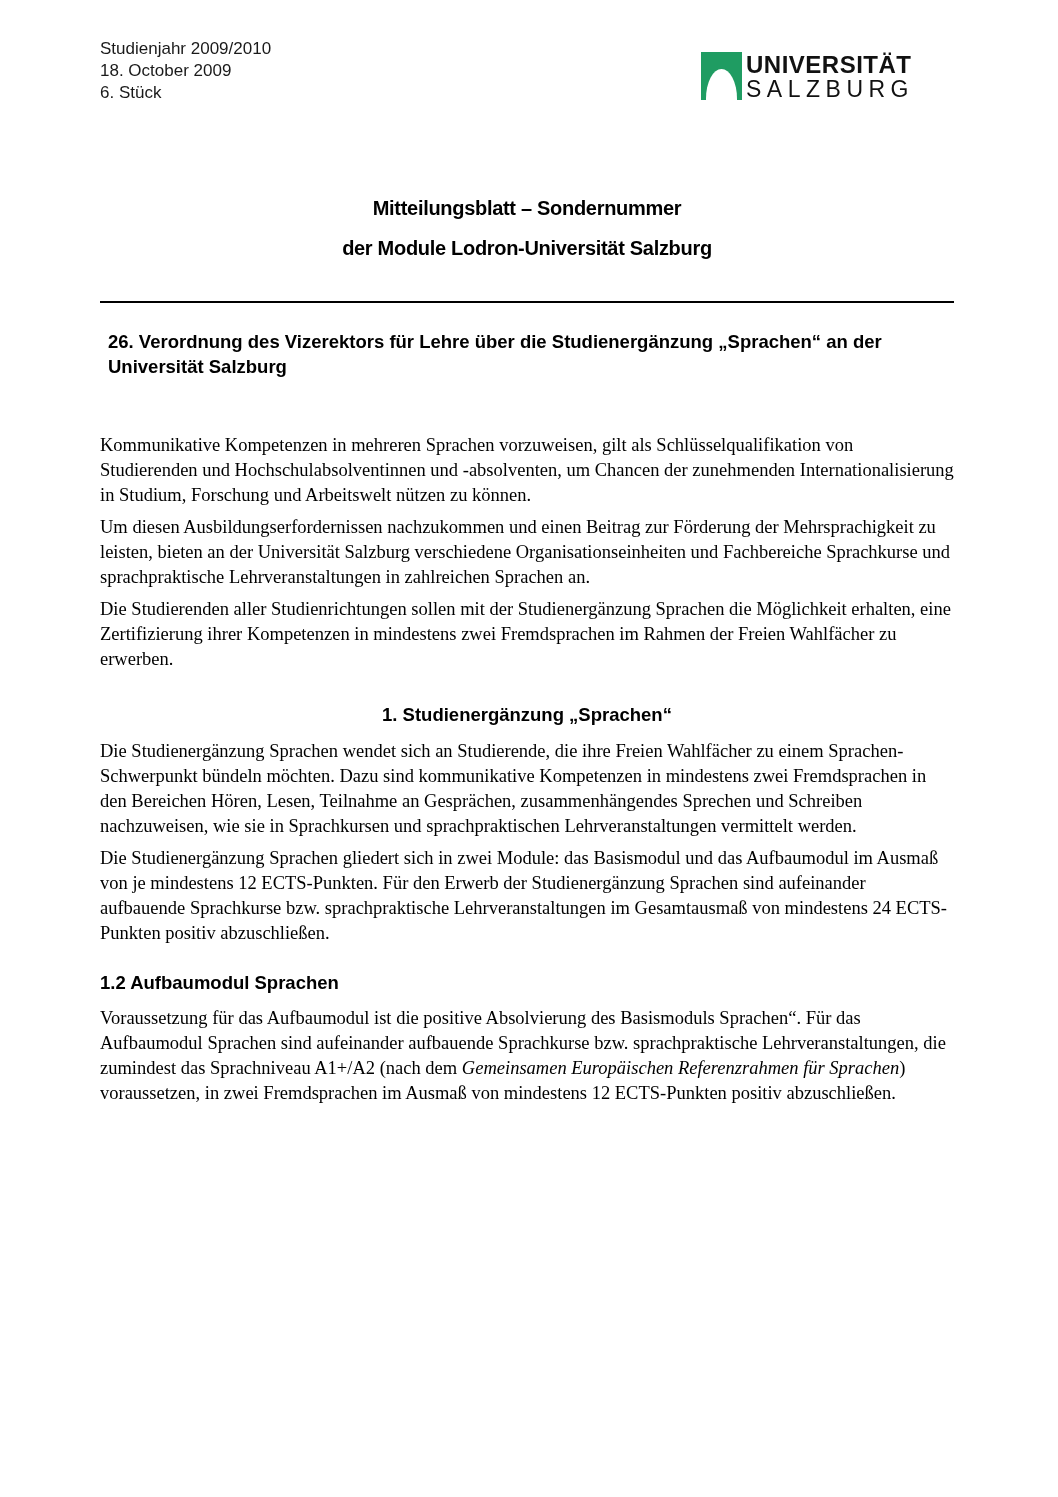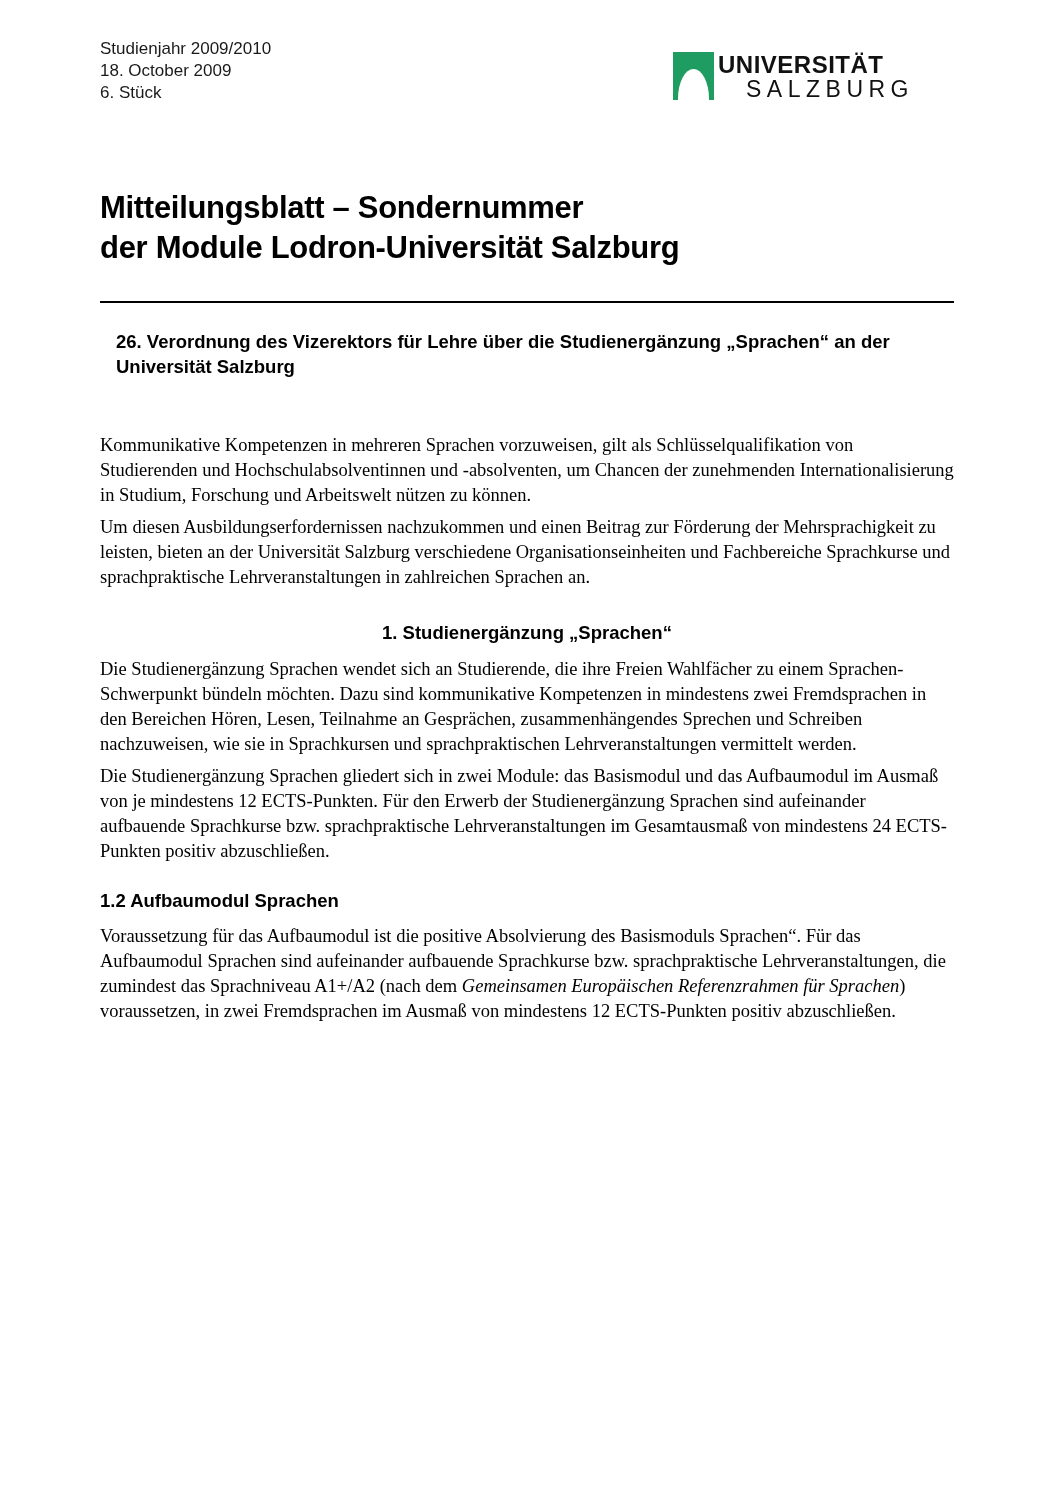--- a/index.html
+++ b/index.html
@@ -56,42 +56,42 @@
     line-height: 25px;
     letter-spacing: 0.5px;
     color: #111111;
   }
   .logo-line2 {
     font-weight: normal;
     font-size: 23px;
     line-height: 25px;
     letter-spacing: 5.5px;
     color: #111111;
-    margin-left: 28px;
   }
 
   
   .doc-title {
     margin-top: 84px;
-    font-size: 31px;
+    font-size: 20px;
     font-weight: bold;
     line-height: 40px;
     letter-spacing: -0.3px;
+    text-align: center;
   }
 
   .rule {
     border: none;
     border-top: 2px solid #000000;
     margin: 33px 0 0 0;
     width: 100%;
   }
 
   
   .ordinance-heading {
-    margin: 26px 0 0 16px;
+    margin: 26px 0 0 8px;
     font-size: 18.5px;
     font-weight: bold;
     line-height: 25px;
   }
   .body-copy p {
     font-size: 18.5px;
     line-height: 25px;
     margin: 0 0 7px 0;
     font-family: Liberation Serif, serif;
   }
@@ -141,20 +141,21 @@
   <hr class="rule">
 
   <div class="ordinance-heading">26. Verordnung des Vizerektors für Lehre über die Studienergänzung „Sprachen“ an der Universität Salzburg</div>
 
   <div class="body-copy">
 
     <p class="first-paragraph">Kommunikative Kompetenzen in mehreren Sprachen vorzuweisen, gilt als Schlüsselqualifikation von Studierenden und Hochschulabsolventinnen und -absolventen, um Chancen der zunehmenden Internationalisierung in Studium, Forschung und Arbeitswelt nützen zu können.</p>
 
     <p>Um diesen Ausbildungserfordernissen nachzukommen und einen Beitrag zur Förderung der Mehrsprachigkeit zu leisten, bieten an der Universität Salzburg verschiedene Organisationseinheiten und Fachbereiche Sprachkurse und sprachpraktische Lehrveranstaltungen in zahlreichen Sprachen an.</p>
 
+    <p>Die Studierenden aller Studienrichtungen sollen mit der Studienergänzung Sprachen die Möglichkeit erhalten, eine Zertifizierung ihrer Kompetenzen in mindestens zwei Fremdsprachen im Rahmen der Freien Wahlfächer zu erwerben.</p>
 
     <h2 class="section-heading">1. Studienergänzung „Sprachen“</h2>
 
     <p>Die Studienergänzung Sprachen wendet sich an Studierende, die ihre Freien Wahlfächer zu einem Sprachen-Schwerpunkt bündeln möchten. Dazu sind kommunikative Kompetenzen in mindestens zwei Fremdsprachen in den Bereichen Hören, Lesen, Teilnahme an Gesprächen, zusammenhängendes Sprechen und Schreiben nachzuweisen, wie sie in Sprachkursen und sprachpraktischen Lehrveranstaltungen vermittelt werden.</p>
 
     <p>Die Studienergänzung Sprachen gliedert sich in zwei Module: das Basismodul und das Aufbaumodul im Ausmaß von je mindestens 12 ECTS-Punkten. Für den Erwerb der Studienergänzung Sprachen sind aufeinander aufbauende Sprachkurse bzw. sprachpraktische Lehrveranstaltungen im Gesamtausmaß von mindestens 24 ECTS-Punkten positiv abzuschließen.</p>
 
 
 
     <h3 class="subsection-heading">1.2 Aufbaumodul Sprachen</h3>

